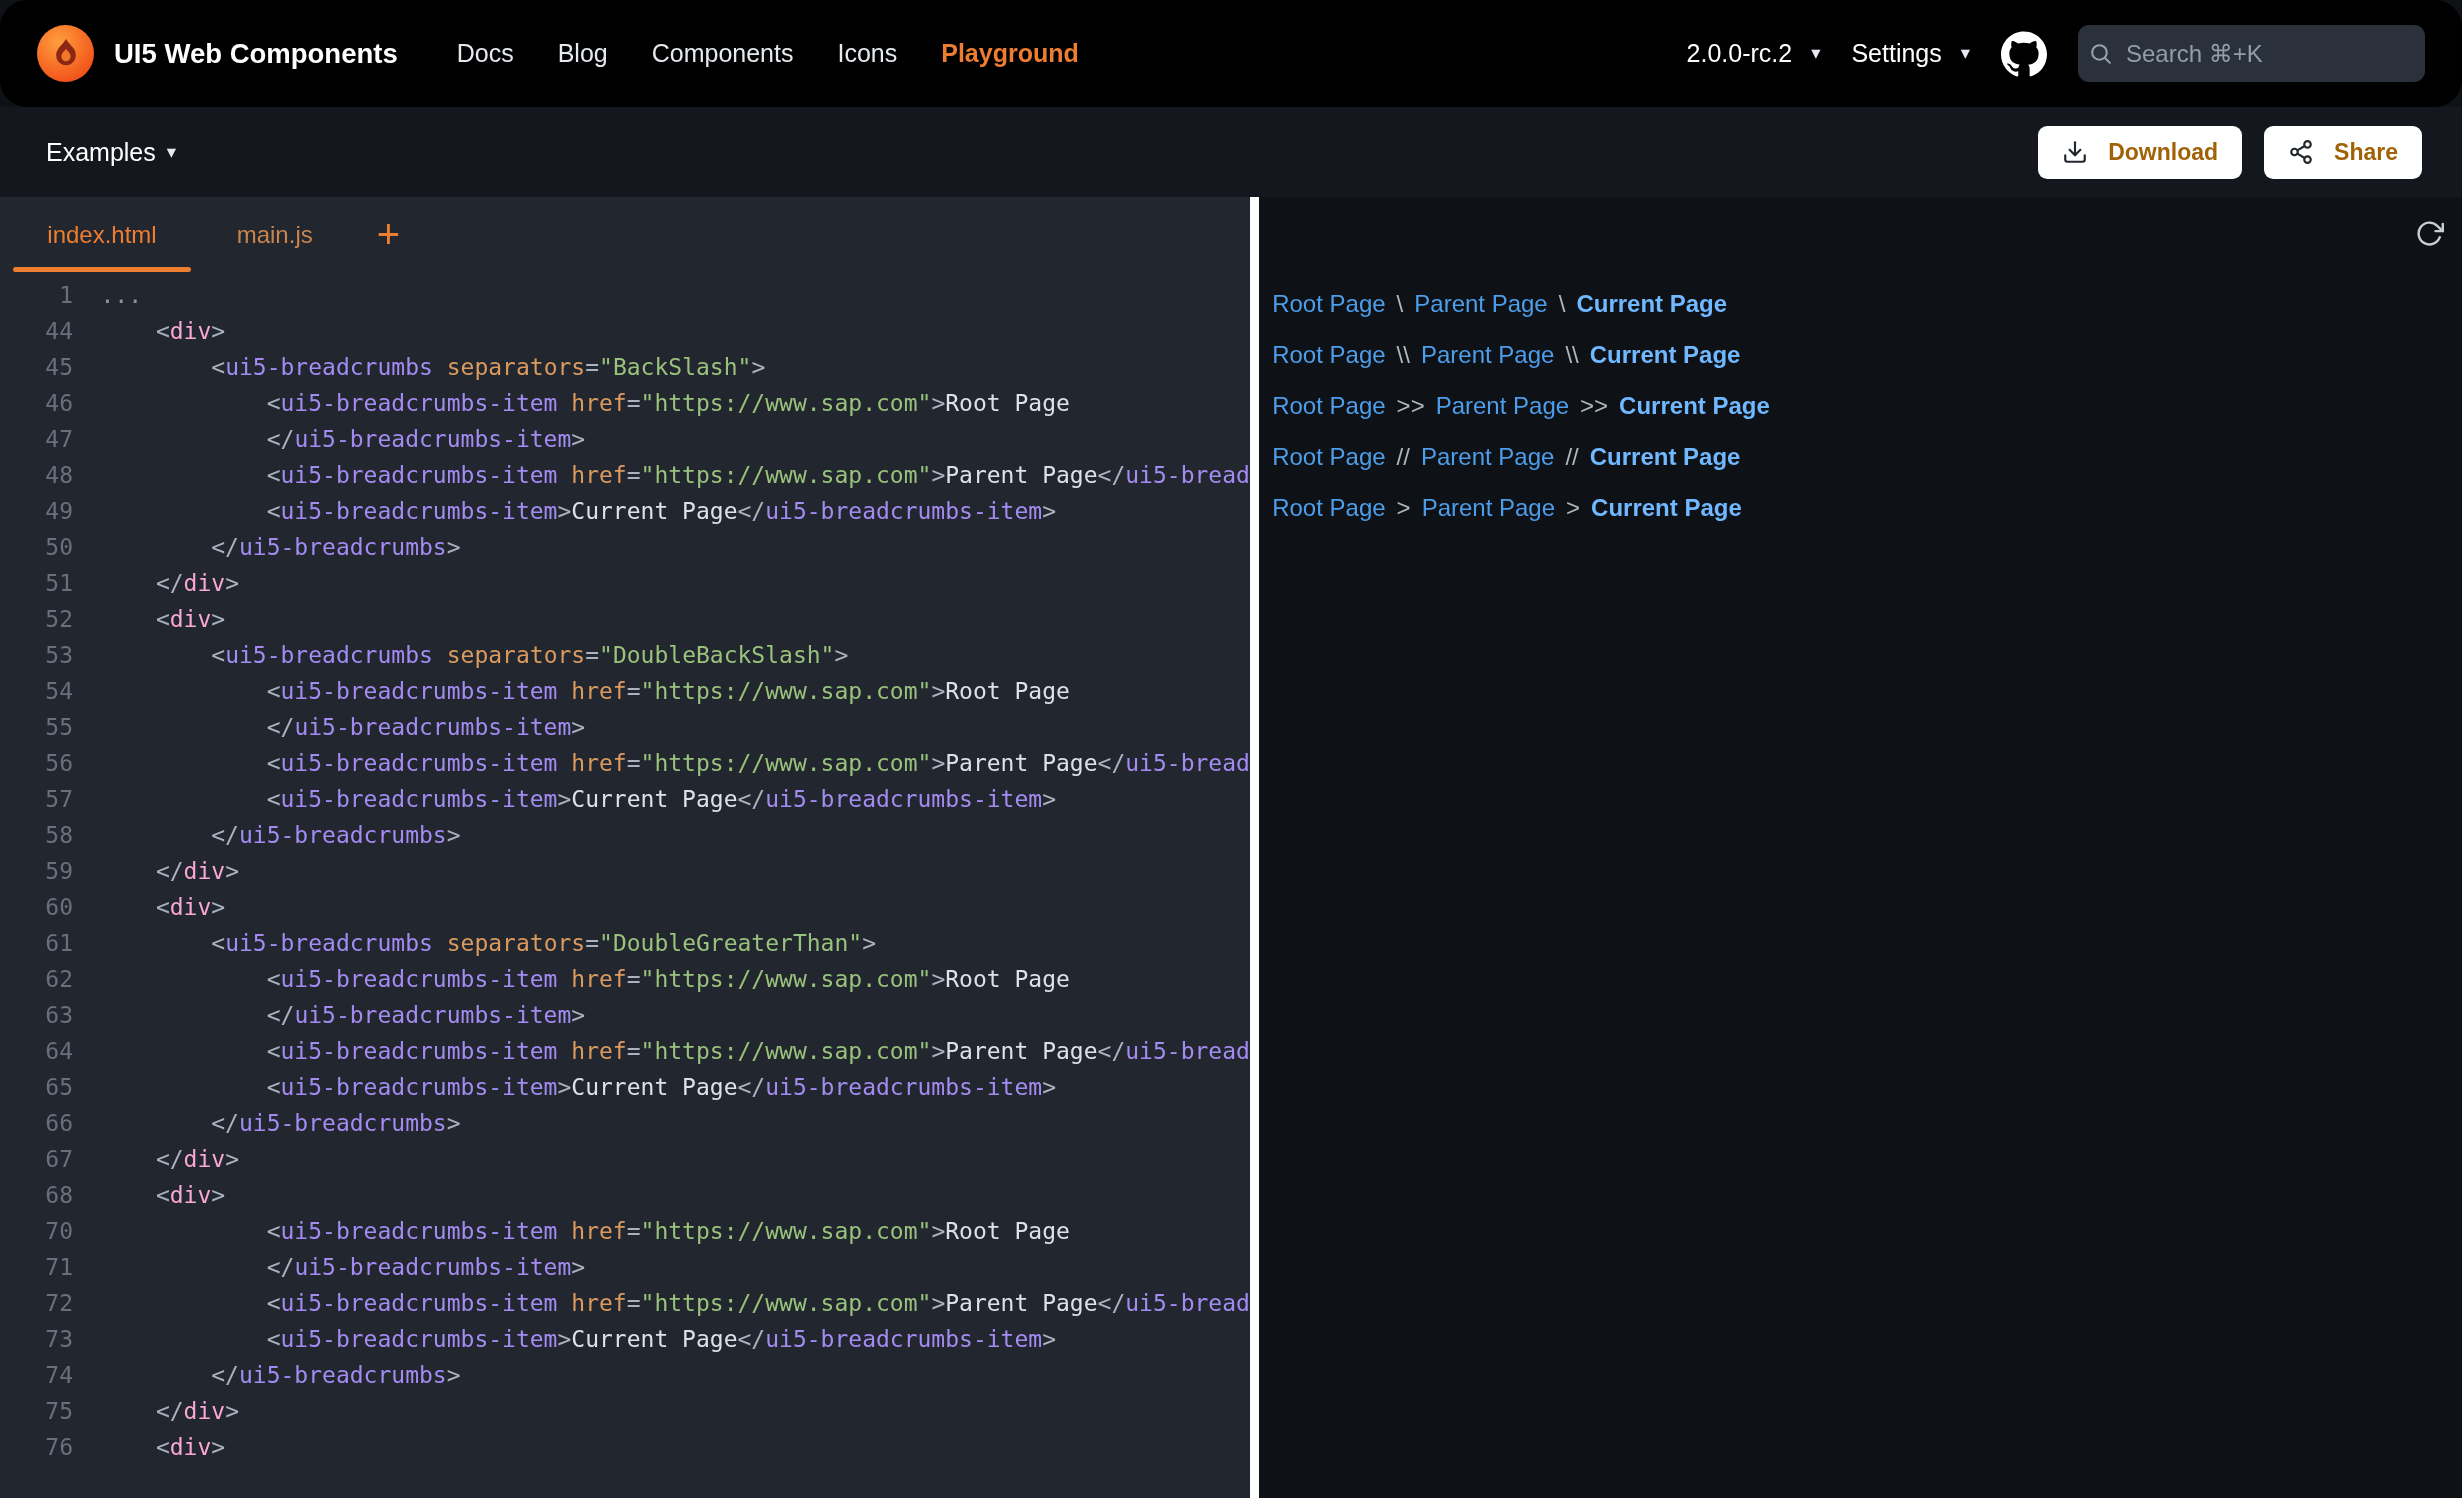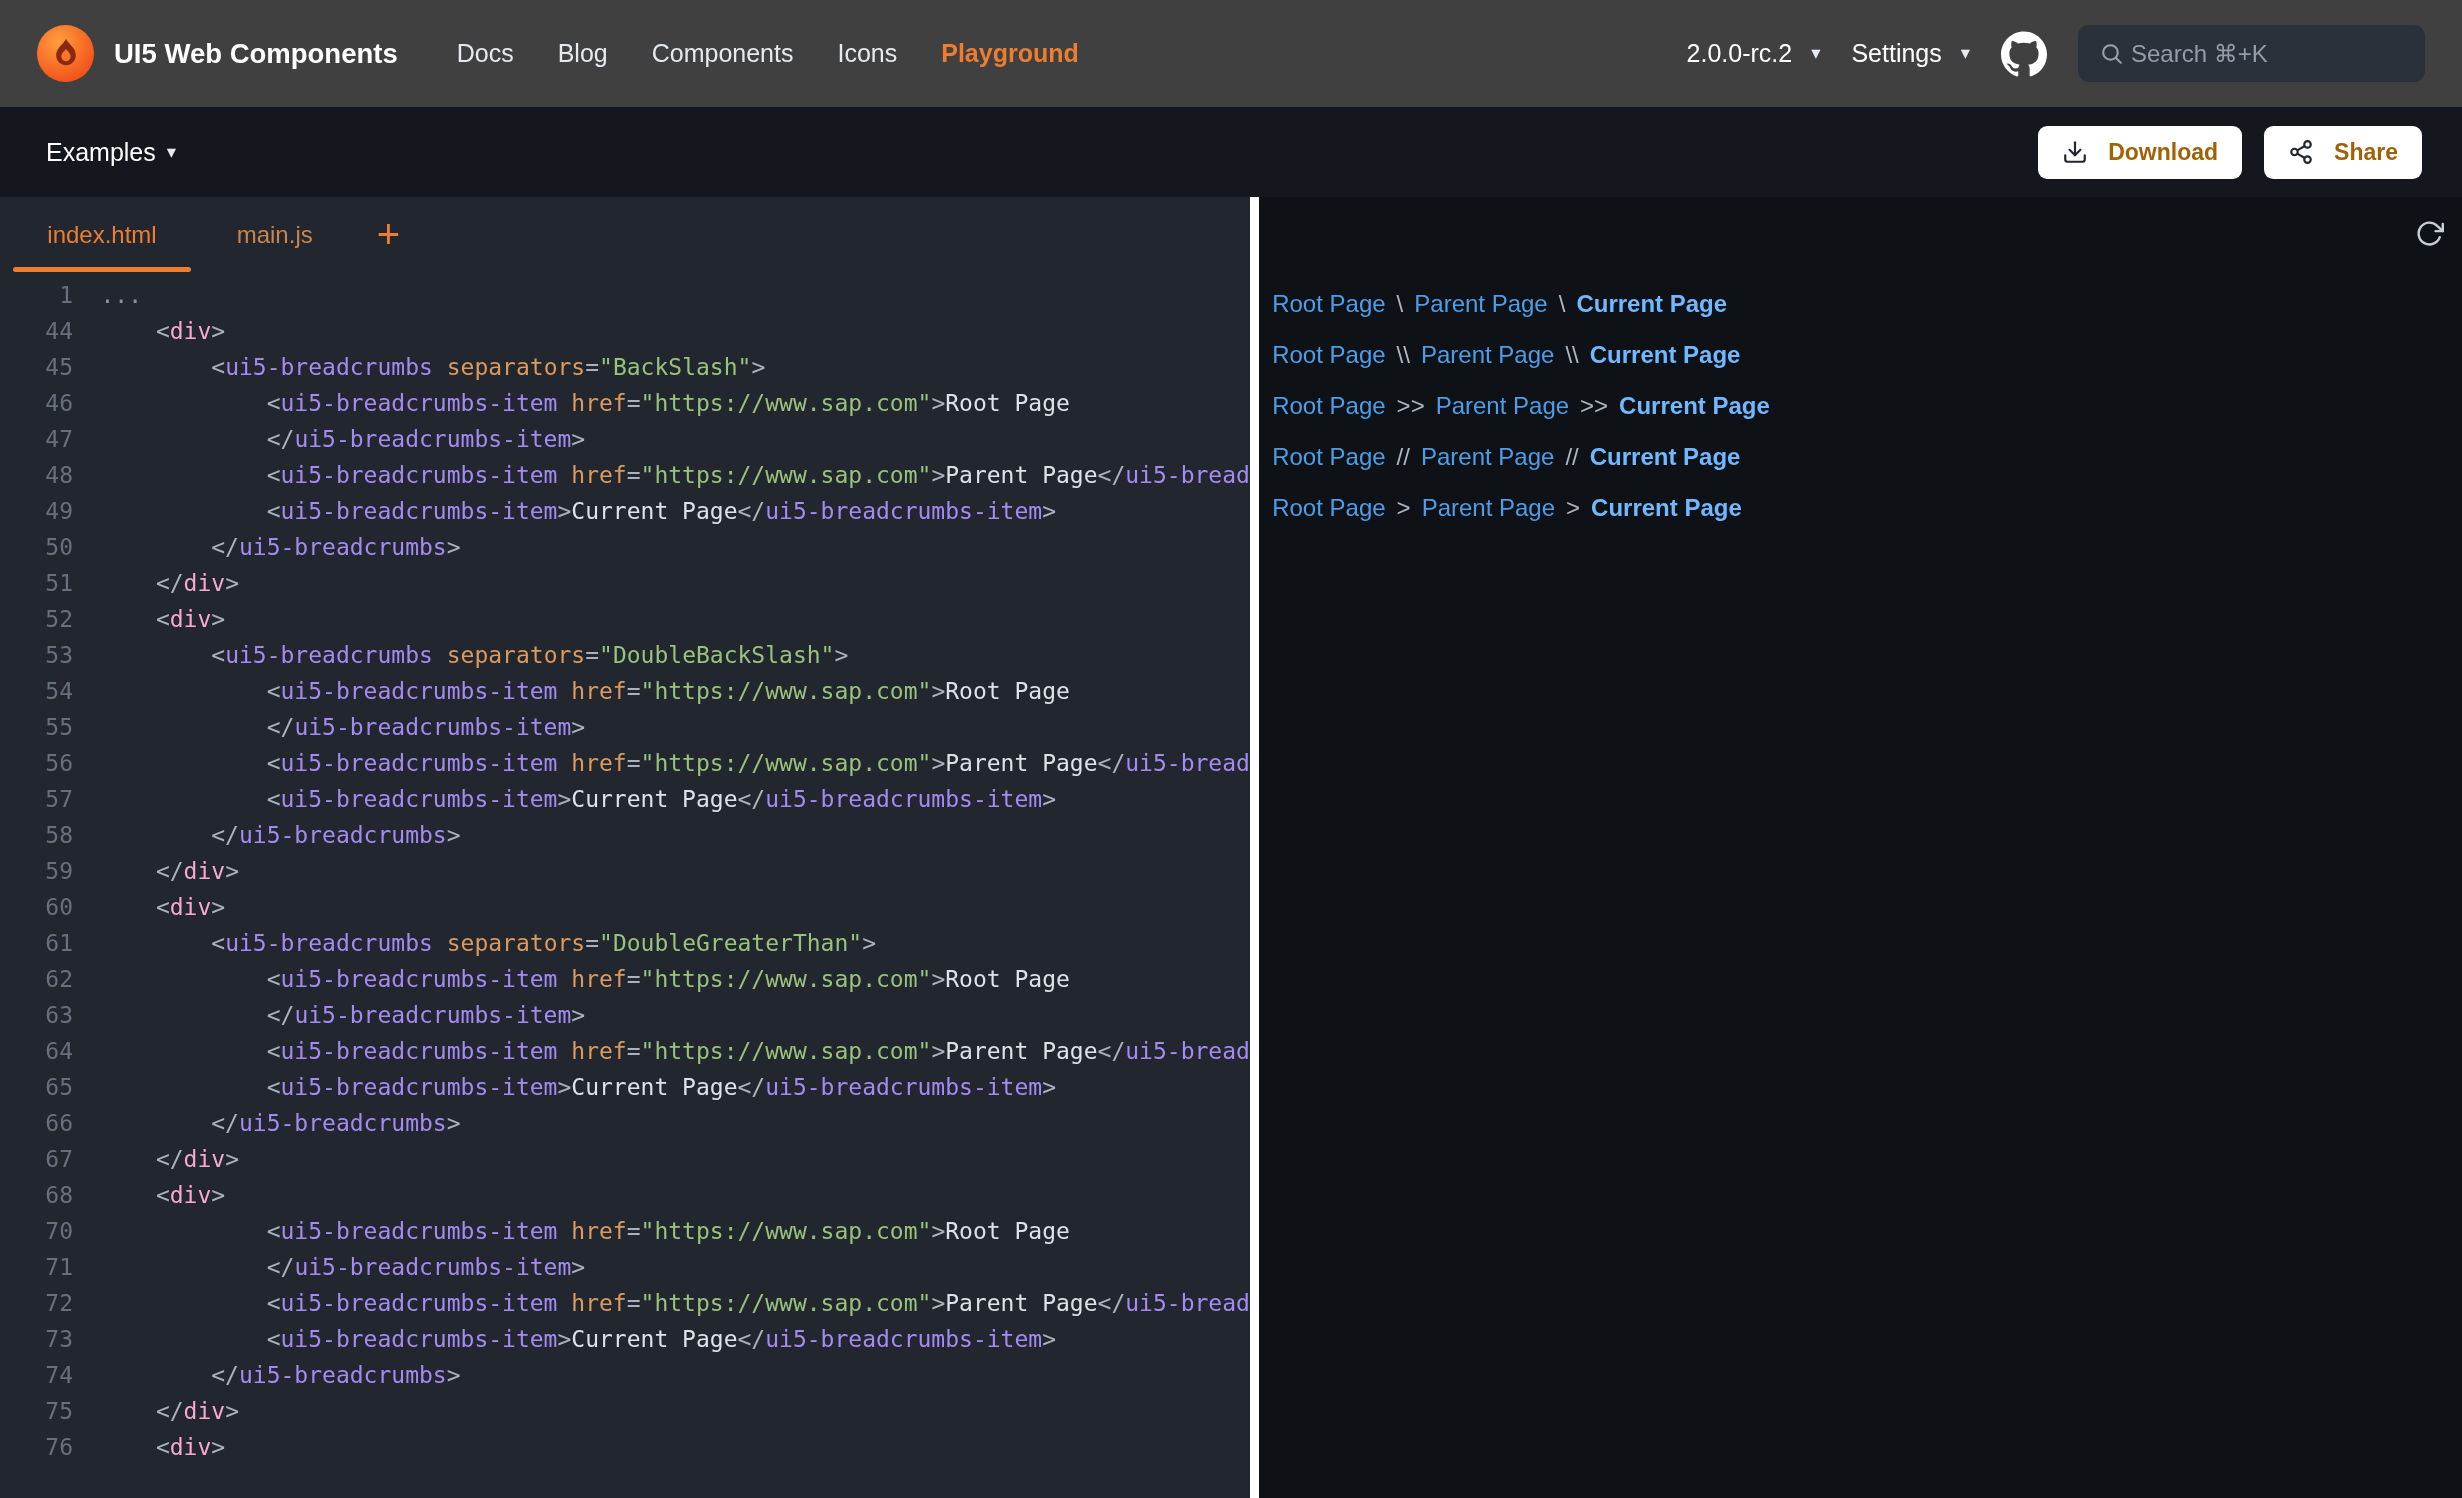--- a/index.html
+++ b/index.html
@@ -1,33 +1,33 @@
 <!DOCTYPE html>
 <html style="font-size:14.7px"><head>
 <meta charset="utf-8">
 <style>
   * { margin:0; padding:0; box-sizing:border-box; }
   html,body { width:2462px; height:1498px; overflow:hidden; background:#0e1116;
               font-family:"Liberation Sans", sans-serif; }
 
   
-  .header { height:107px; background:#404040; display:flex; align-items:center; padding:0 37px; }
+  .header { height:107px; background:#000000; display:flex; align-items:center; padding:0 37px;border-radius:27px; }
   .logo { width:57px; height:57px; border-radius:50%; flex:none;
           background: radial-gradient(circle at 38% 30%, #ff9e3d, #f2541b 75%);
           display:flex; align-items:center; justify-content:center; }
   .brand-title { font-size:27.5px; font-weight:700; color:#ffffff; margin-left:20px; white-space:nowrap; }
   .nav { display:flex; gap:44px; margin-left:59px; align-items:center; }
   .nav-item { font-size:25px; color:#e6eaef; cursor:pointer; white-space:nowrap; }
   .nav-item.active { color:#ed7d31; font-weight:600; }
   .header-right { margin-left:auto; display:flex; align-items:center; gap:31px; }
   .dropdown { font-size:25px; color:#ffffff; display:flex; align-items:center; gap:19px; cursor:pointer; white-space:nowrap; }
   .caret { font-size:18.4px; color:#e6eaef; line-height:1; }
   .gh { width:46px; height:46px; display:flex; align-items:center; justify-content:center; }
   .search { width:347px; height:57px; background:#2a313b; border-radius:11px; display:flex;
-            align-items:center; padding:0 21px; gap:7px; }
+            align-items:center; padding:0 10px; gap:13px; }
   .search input { background:transparent; border:0; outline:0; color:#cfd6dd; font-size:24px; width:100%;
                   font-family:"Liberation Sans", sans-serif; }
   .search input::placeholder { color:#939daa; }
 
   
   .toolbar { height:90px; background:#14171d; display:flex; align-items:center; padding:0 40px 0 46px; }
   .examples { color:#ffffff; font-size:25px; display:flex; gap:11px; align-items:center; cursor:pointer; }
   .toolbar-right { margin-left:auto; display:flex; gap:22px; }
   .btn { height:53px; background:#ffffff; border:0; border-radius:9.2px; display:flex; align-items:center;
          gap:20px; padding:0 24px; font-size:23px; font-weight:700; color:#a16207; cursor:pointer;

